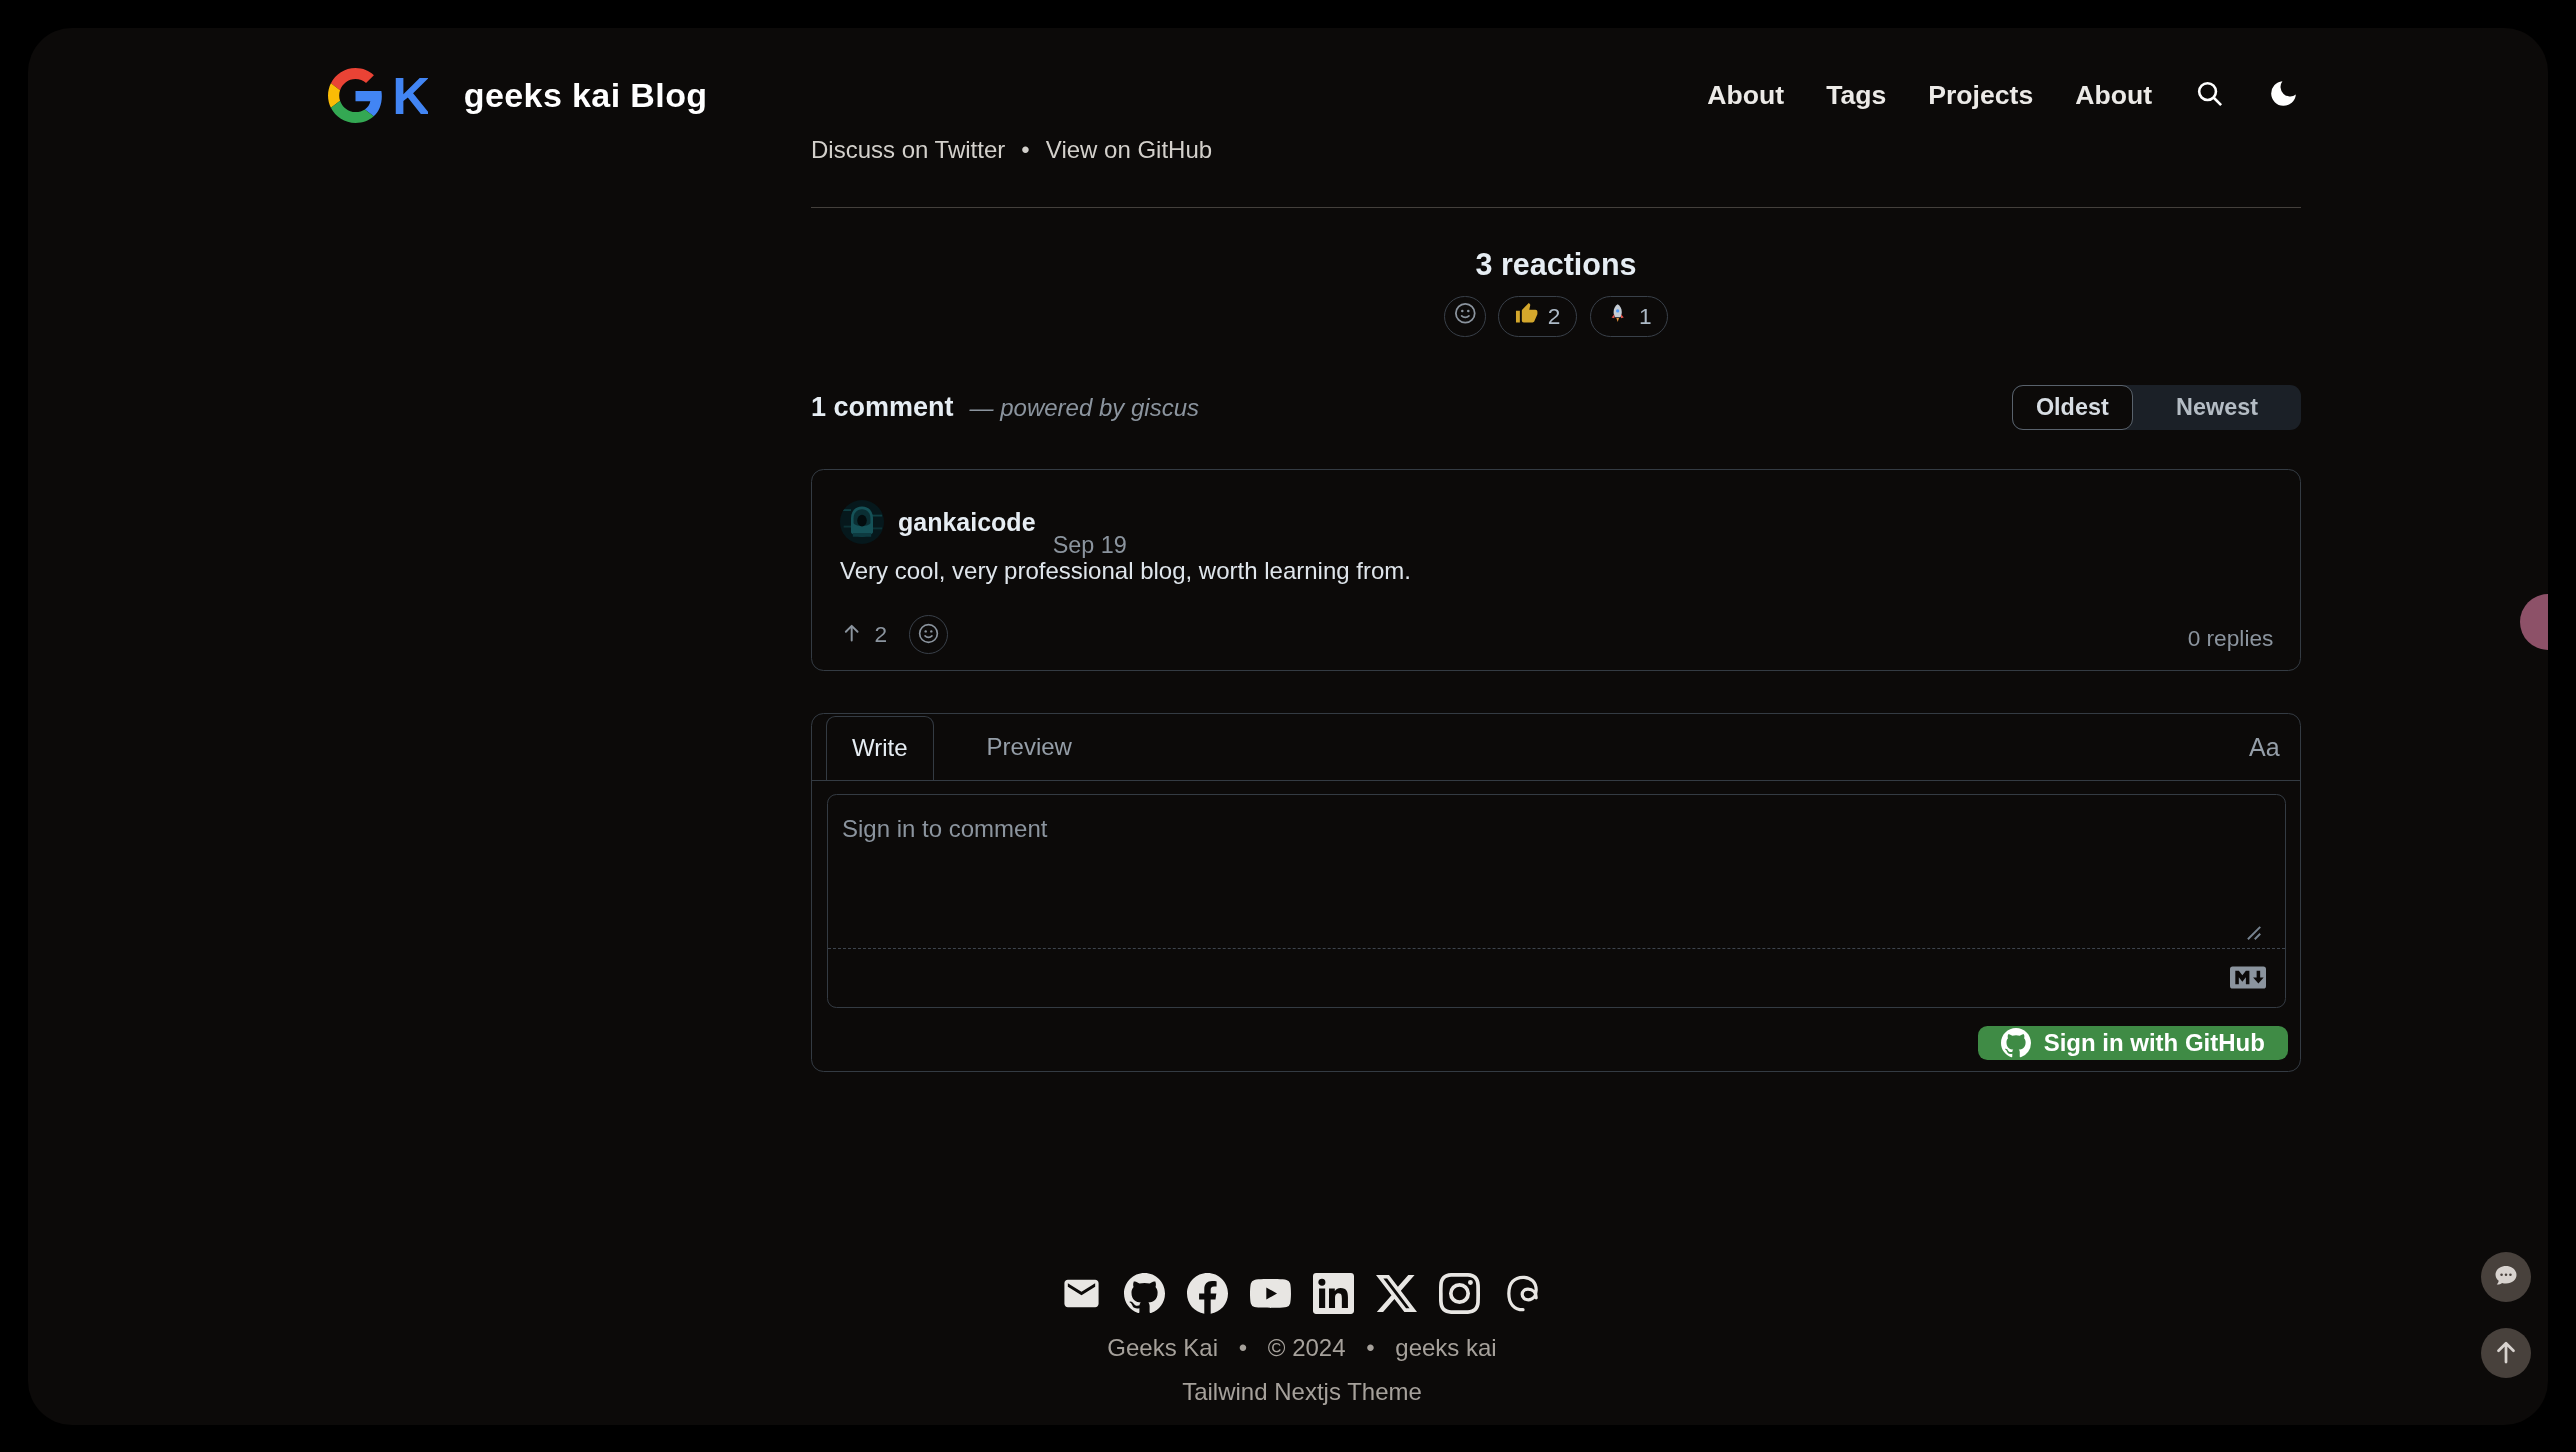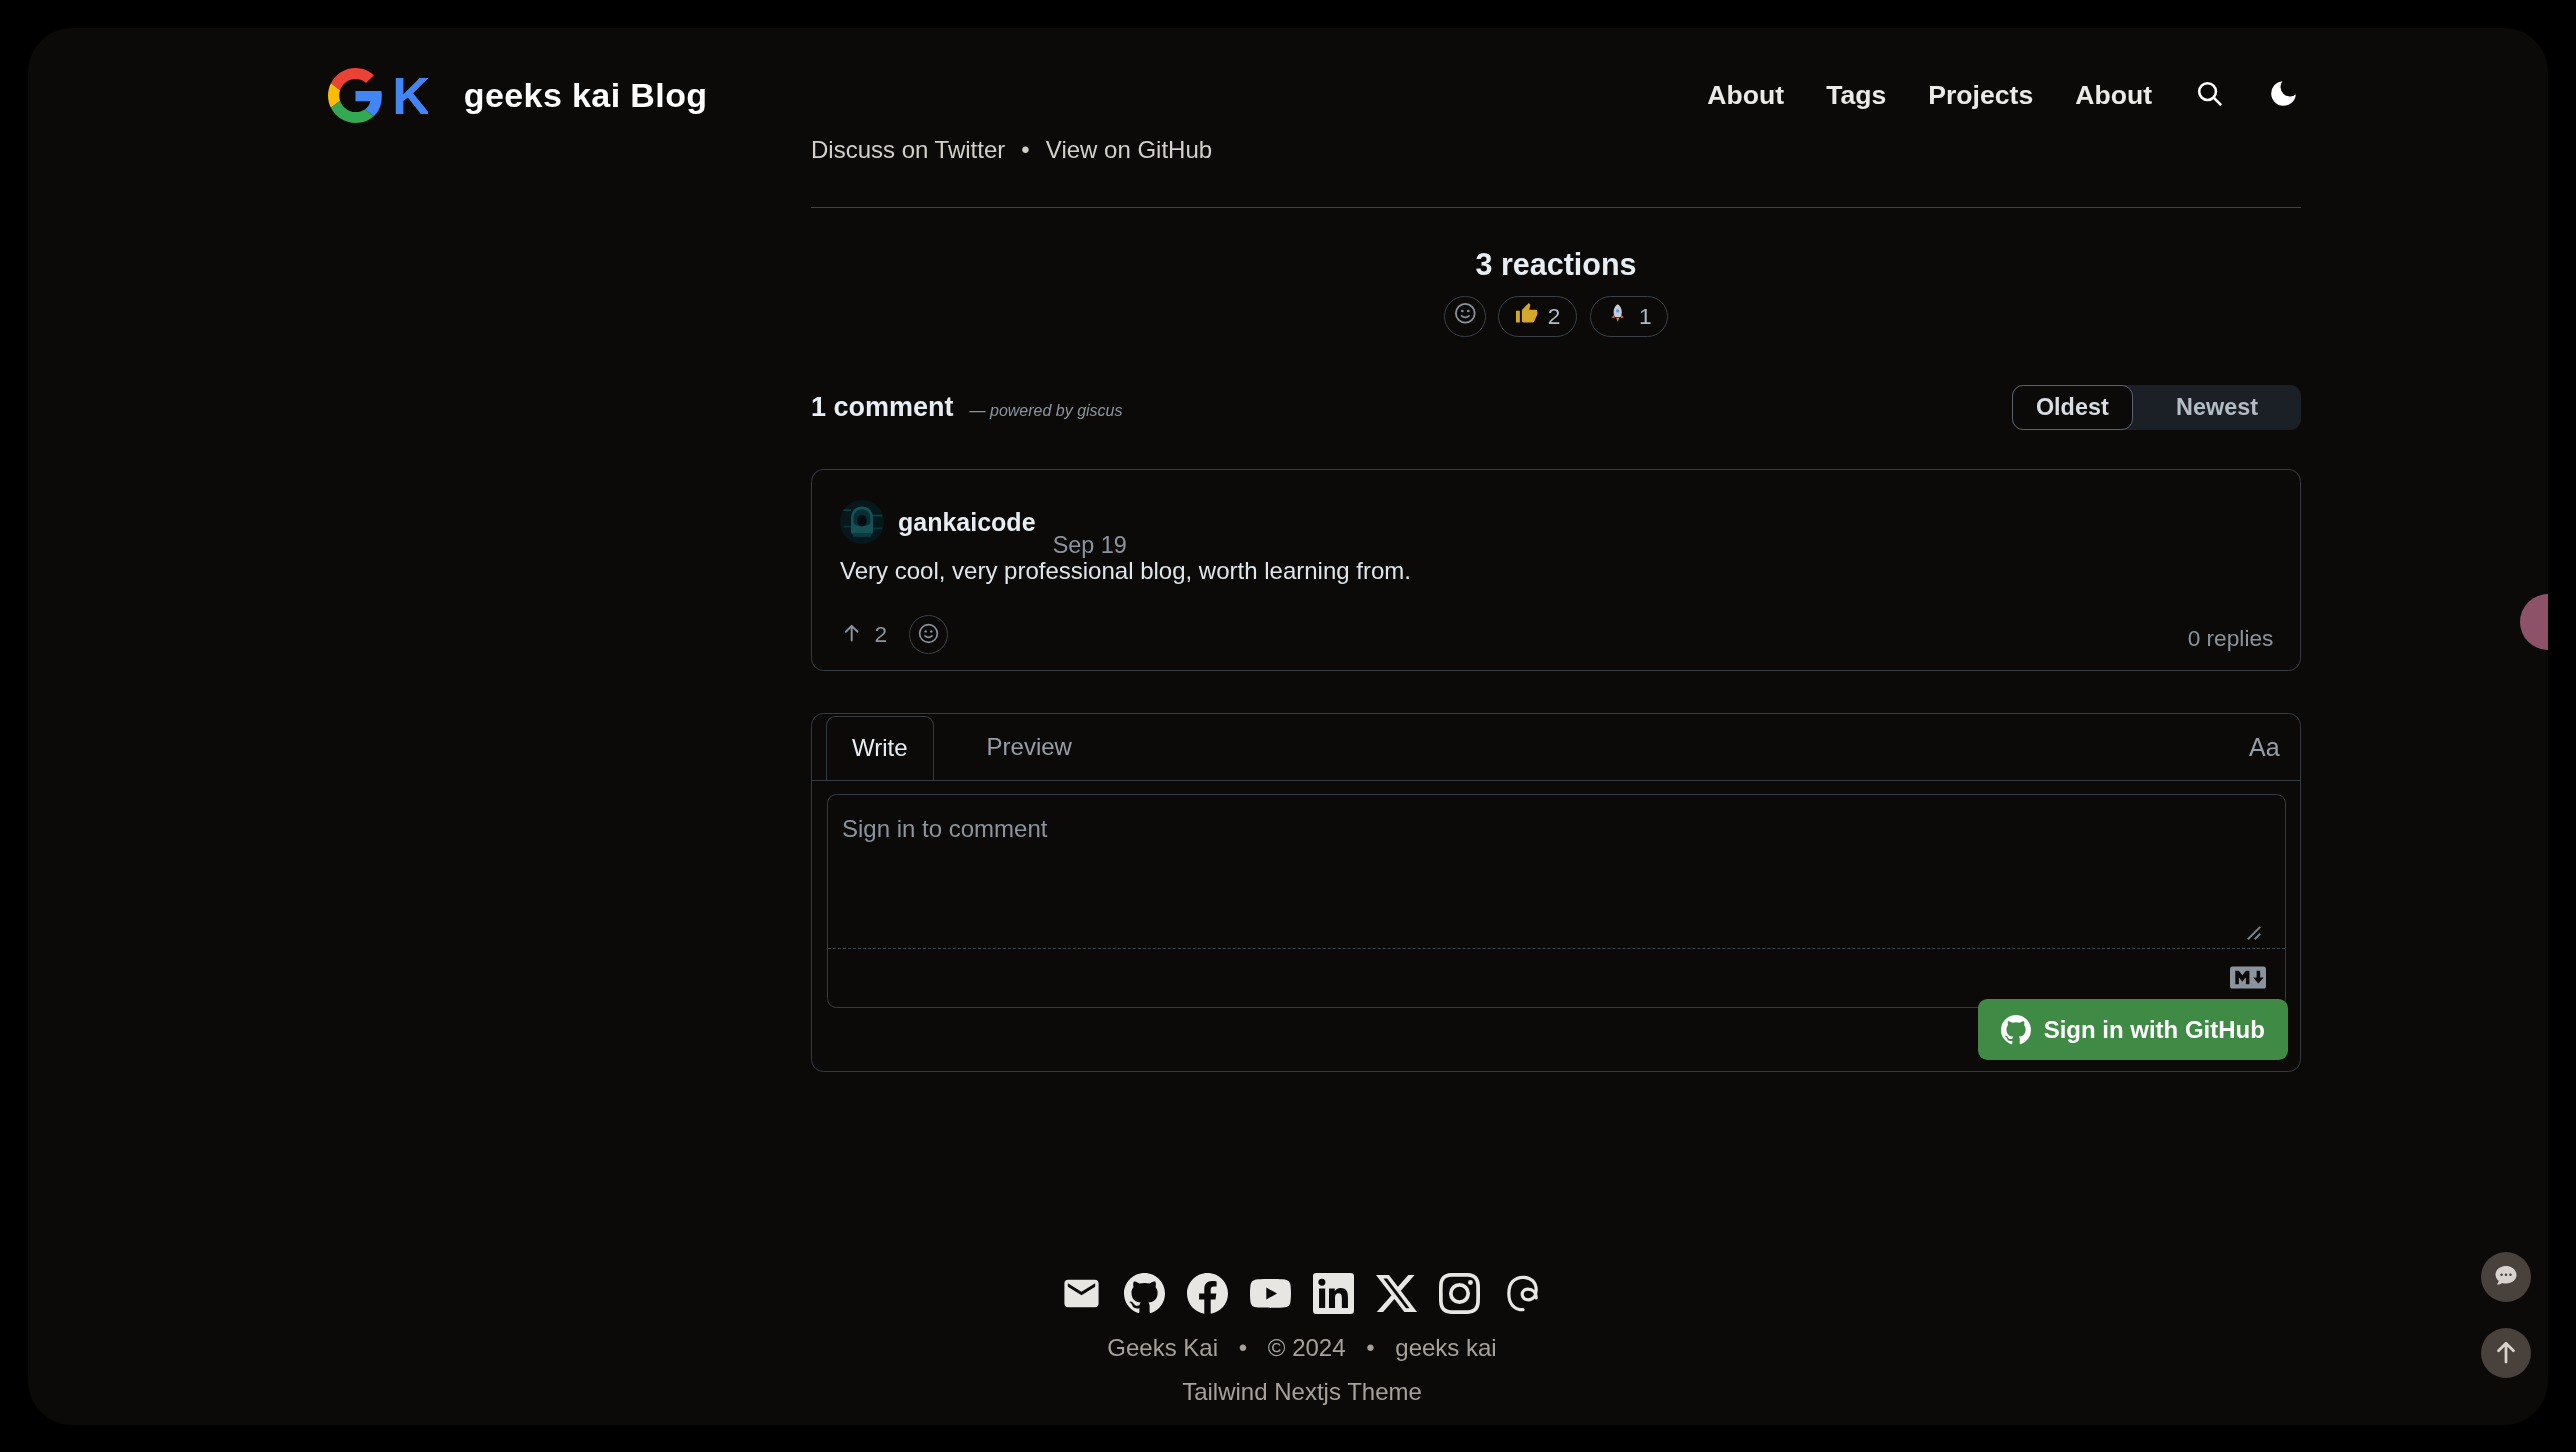--- a/index.html
+++ b/index.html
@@ -26,21 +26,21 @@
   .rx-title{position:absolute;left:0;right:0;top:114px;text-align:center;
     font-size:30.5px;font-weight:700;color:#e6edf3;}
   .rx-row{position:absolute;left:0;right:0;top:163px;display:flex;justify-content:center;gap:12.5px;}
   .pill{height:41px;border:1.6px solid #394049;border-radius:21px;background:transparent;
     display:flex;align-items:center;gap:9.4px;padding:0 15.6px;color:#adbac7;font-size:22.7px;cursor:pointer;}
   .pill.iconic{width:42px;padding:0;justify-content:center;}
 
   .cmt-header{position:absolute;left:0;right:0;top:252px;height:45px;
     display:flex;justify-content:space-between;align-items:center;}
   .cmt-count{font-size:27px;font-weight:700;color:#e6edf3;}
-  .cmt-powered{font-size:16px;font-style:italic;font-weight:400;color:#8b949e;margin-left:12.5px;}
+  .cmt-powered{font-size:24px;font-style:italic;font-weight:400;color:#8b949e;margin-left:12.5px;}
   .seg{display:flex;height:45px;background:#1b2027;border-radius:11px;align-items:stretch;}
   .seg-oldest{border:1.6px solid #59626c;border-radius:11px;background:#0c0a09;
     color:#d7dde3;font-weight:700;font-size:23.4px;display:flex;align-items:center;padding:0 23.4px;cursor:pointer;}
   .seg-newest{color:#b4bcc4;font-weight:600;font-size:23.4px;display:flex;align-items:center;padding:0 43px;cursor:pointer;}
 
   .card{position:absolute;left:0;right:0;border:1.6px solid #343b43;border-radius:12.5px;background:transparent;}
   .comment-card{top:336px;height:202px;}
   .c-head{position:absolute;left:28px;top:15.6px;display:flex;align-items:center;gap:14px;}
   .avatar{width:44px;height:44px;border-radius:50%;overflow:hidden;flex:none;}
   .c-author{font-size:25px;font-weight:700;color:#e6edf3;}
@@ -60,21 +60,21 @@
     font-size:24px;color:#e6edf3;z-index:2;cursor:pointer;}
   .tab-preview{height:67px;display:flex;align-items:center;padding:12px 30px;font-size:24px;color:#959ea8;cursor:pointer;}
   .aa{margin-left:auto;align-self:center;padding-right:20.3px;font-size:25px;color:#959ea8;cursor:pointer;}
   .editor-box{position:absolute;left:15px;right:14px;top:80px;height:214px;
     border:1.6px solid #343b43;border-radius:9.4px;}
   .placeholder{position:absolute;left:14px;top:20.3px;font-size:24px;color:#8b949e;}
   .resize-handle{position:absolute;right:22px;top:125px;}
   .editor-sep{position:absolute;left:0;right:0;top:153px;border-top:1.6px dashed #3d444d;}
   .editor-toolbar{position:absolute;left:0;right:0;top:155px;bottom:0;
     display:flex;align-items:center;justify-content:flex-end;padding-right:19px;}
-  .signin-btn{position:absolute;right:11.7px;bottom:11px;height:61px;border:none;border-radius:9.4px;
+  .signin-btn{position:absolute;right:11.7px;bottom:11px;height:34px;border:none;border-radius:9.4px;
     background:#3f8b45;color:#fff;font-size:24px;font-weight:600;display:flex;align-items:center;
     gap:12.5px;padding:0 23.4px;cursor:pointer;font-family:"Liberation Sans",sans-serif;margin-left:27px;}
 
   
   .footer-icons{position:absolute;left:28px;right:0;top:1245px;display:flex;justify-content:center;gap:22px;}
   .footer-icons a{display:flex;width:41px;height:41px;align-items:center;justify-content:center;}
   .footer-line1{position:absolute;left:28px;right:0;top:1306px;text-align:center;
     font-size:24px;color:#a6a19b;}
   .footer-line1 .dot{margin:0 14px;}
   .footer-line2{position:absolute;left:28px;right:0;top:1350px;text-align:center;

